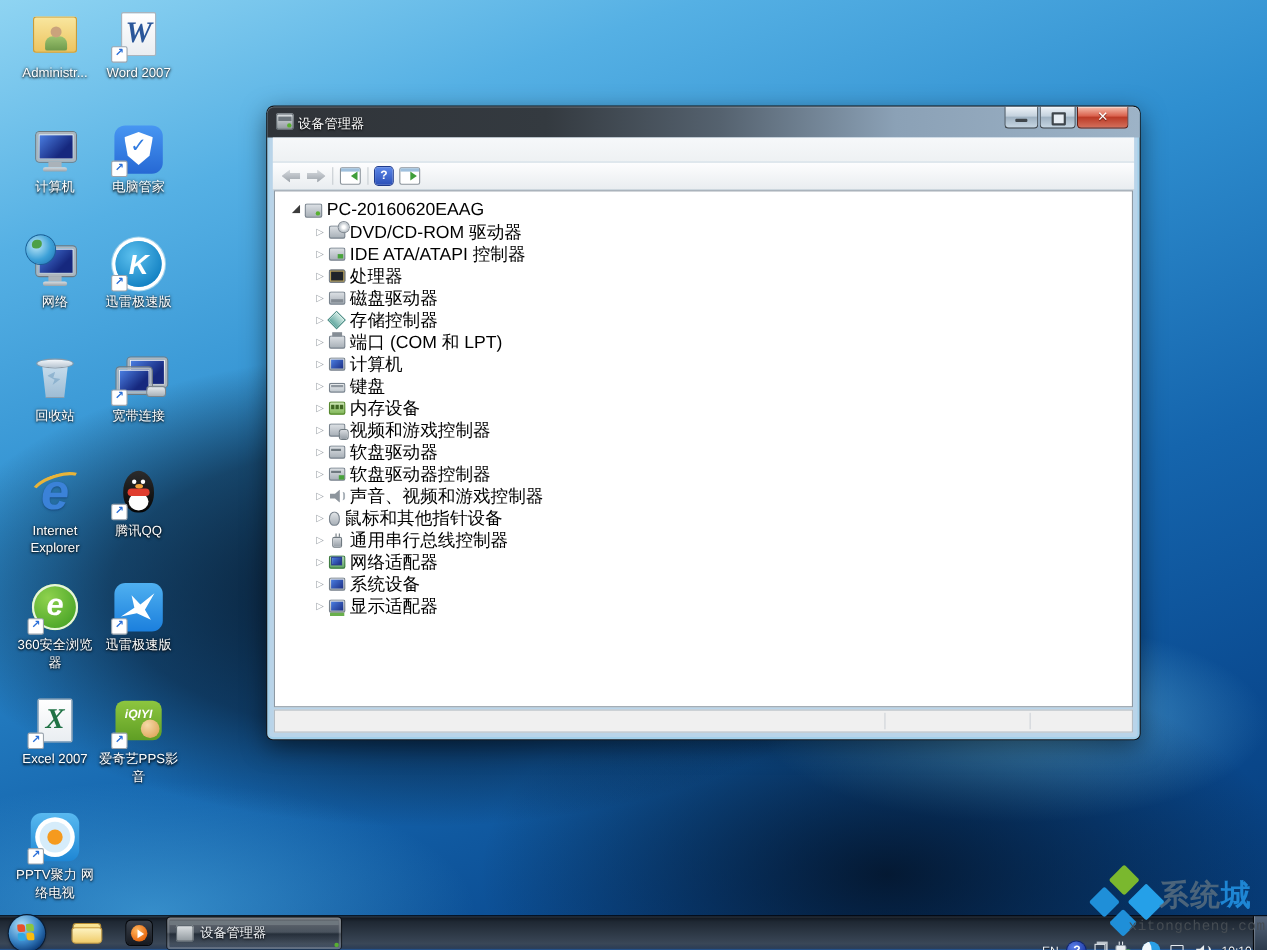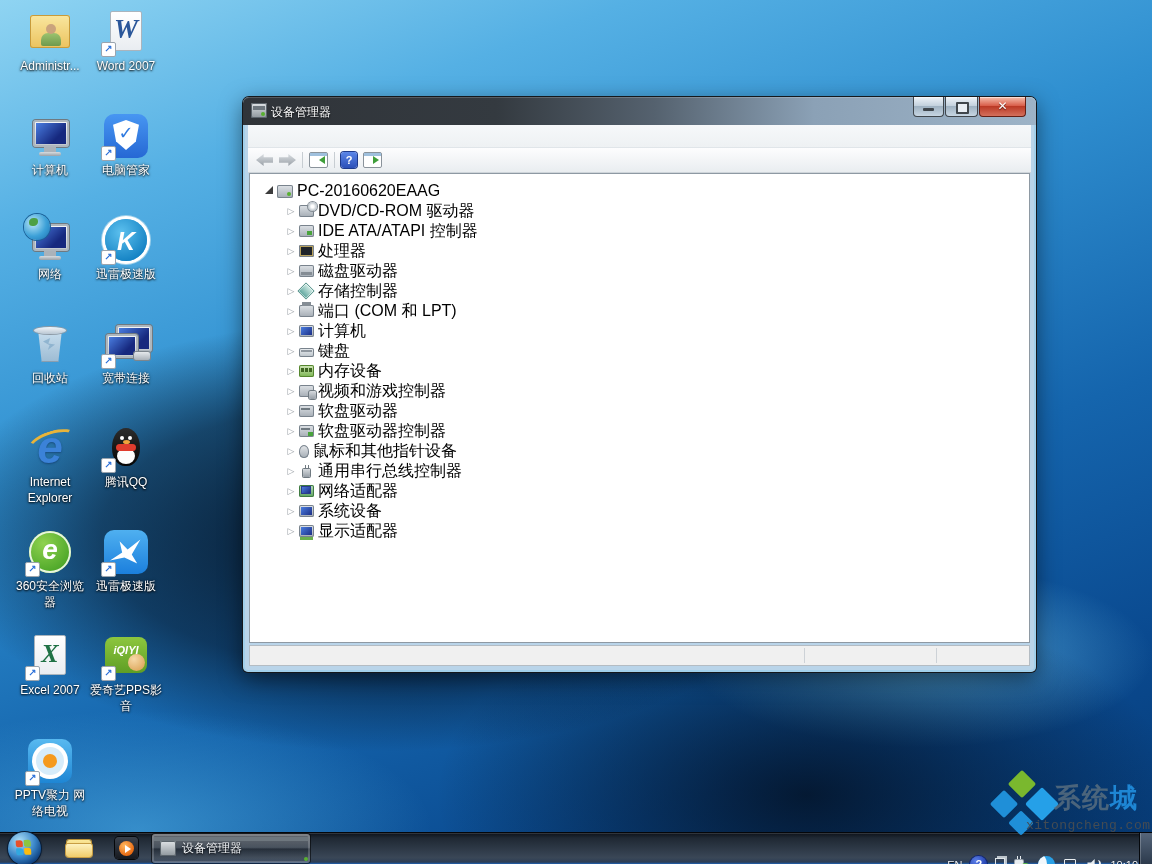--- a/index.html
+++ b/index.html
@@ -255,21 +255,21 @@
   .tray-net::after{content:"";position:absolute;left:3px;bottom:0;width:8px;height:2px;background:#e8edf1;}
   .tray-vol{position:relative;width:15px;height:13px;}
   .tray-vol::before{content:"";position:absolute;left:0;top:1px;width:9px;height:11px;background:#e8edf1;
     clip-path:polygon(0 32%,40% 32%,80% 0,80% 100%,40% 68%,0 68%);}
   .tray-vol::after{content:"";position:absolute;right:1px;top:2px;width:5px;height:9px;border-right:2px solid #e8edf1;border-radius:50%;}
   .tray-time{font-size:11px;color:#f2f5f8;text-shadow:0 1px 1px #000;}
   .show-desktop{position:absolute;right:0;top:0;width:12px;height:31px;border-left:1px solid #05080c;
     background:linear-gradient(#55657a,#2c3a4c);box-shadow:1px 0 0 rgba(255,255,255,.22) inset;cursor:pointer;}
 
   
-  #watermark{position:absolute;right:2px;bottom:16px;width:158px;height:76px;pointer-events:none;z-index:5;}
+  #watermark{position:absolute;right:2px;bottom:0px;width:158px;height:76px;pointer-events:none;z-index:5;}
   #watermark .dm{position:absolute;transform:rotate(45deg);border-radius:2px;}
   #watermark .d1{left:20px;top:2px;width:20px;height:20px;background:#7ab82e;}
   #watermark .d2{left:2px;top:22px;width:20px;height:20px;background:#1f8fd8;}
   #watermark .d3{left:38px;top:20px;width:24px;height:24px;background:#25a0e8;}
   #watermark .d4{left:20px;top:42px;width:18px;height:18px;background:#1f8fd8;}
   #watermark .brand{position:absolute;left:62px;top:8px;font-size:27px;font-weight:bold;letter-spacing:1px;
     color:rgba(92,112,128,.8);white-space:nowrap;}
   #watermark .brand .suffix{color:#1e86d4;}
   #watermark .url{position:absolute;left:34px;top:46px;font-size:13px;color:#454c53;letter-spacing:.5px;font-family:Liberation Mono, monospace;}
 </style>
@@ -506,20 +506,25 @@
     <span class="ti ti-floppy-drive"></span>
     <span class="tlabel">软盘驱动器</span>
   </div>
             <div class="trow child">
     <span class="exp"></span>
     <span class="ti ti-floppy-controller"></span>
     <span class="tlabel">软盘驱动器控制器</span>
   </div>
             <div class="trow child">
     <span class="exp"></span>
+    <span class="ti ti-sound"></span>
+    <span class="tlabel">声音、视频和游戏控制器</span>
+  </div>
+            <div class="trow child">
+    <span class="exp"></span>
     <span class="ti ti-mouse"></span>
     <span class="tlabel">鼠标和其他指针设备</span>
   </div>
             <div class="trow child">
     <span class="exp"></span>
     <span class="ti ti-usb"></span>
     <span class="tlabel">通用串行总线控制器</span>
   </div>
             <div class="trow child">
     <span class="exp"></span>

